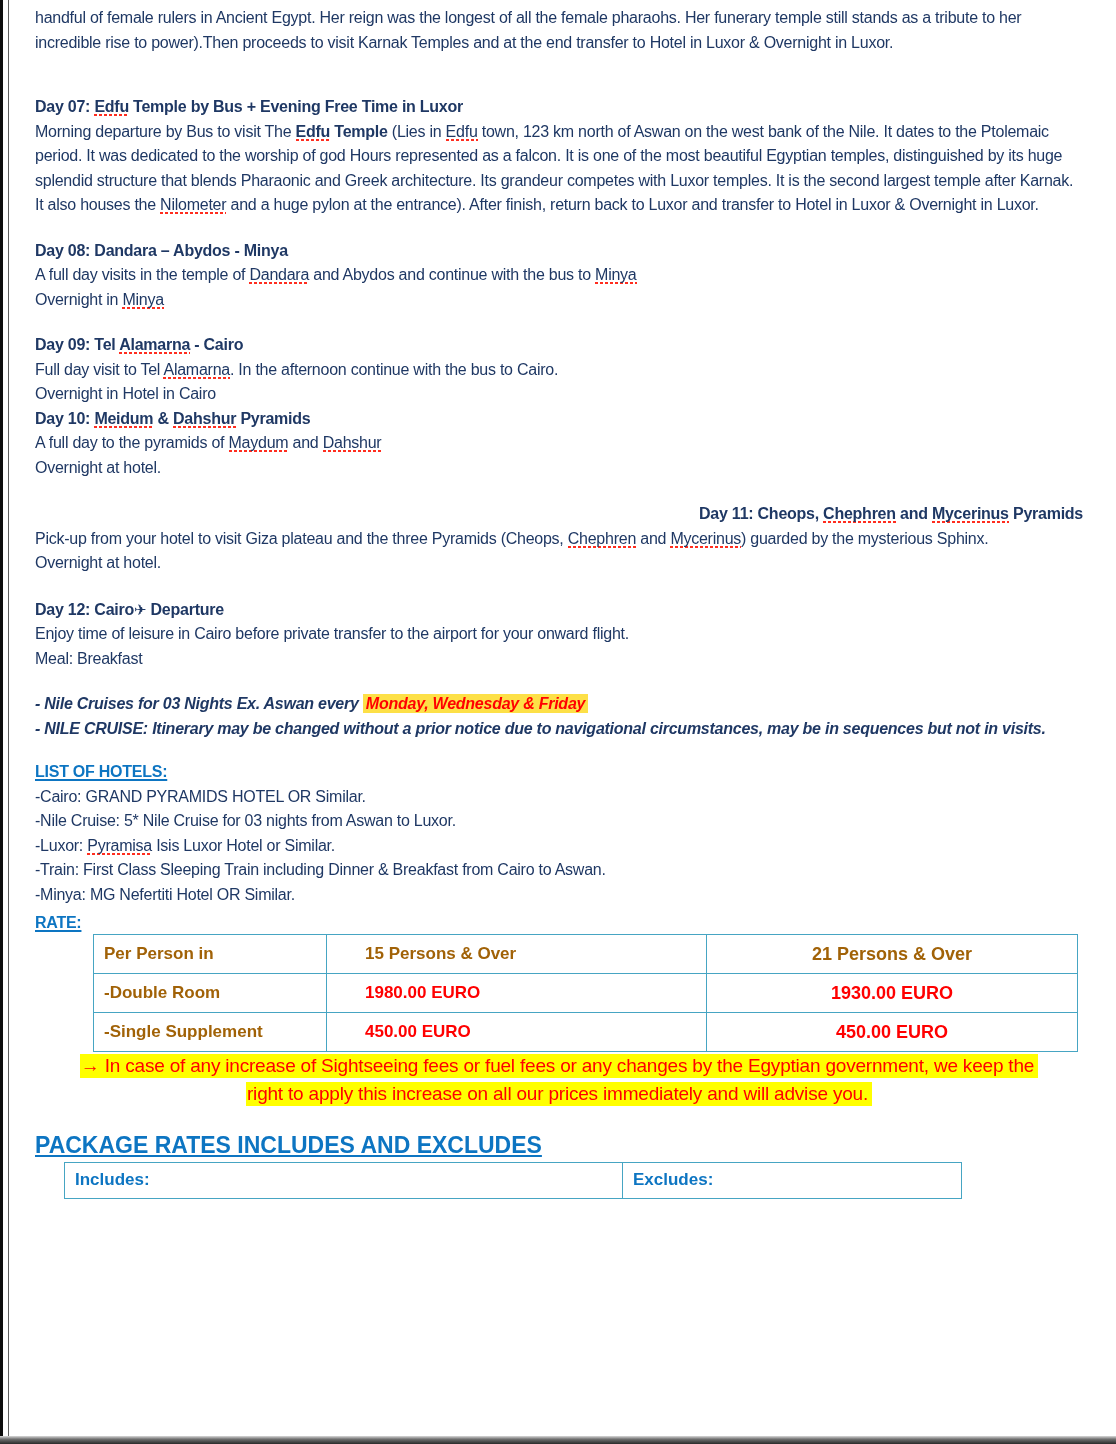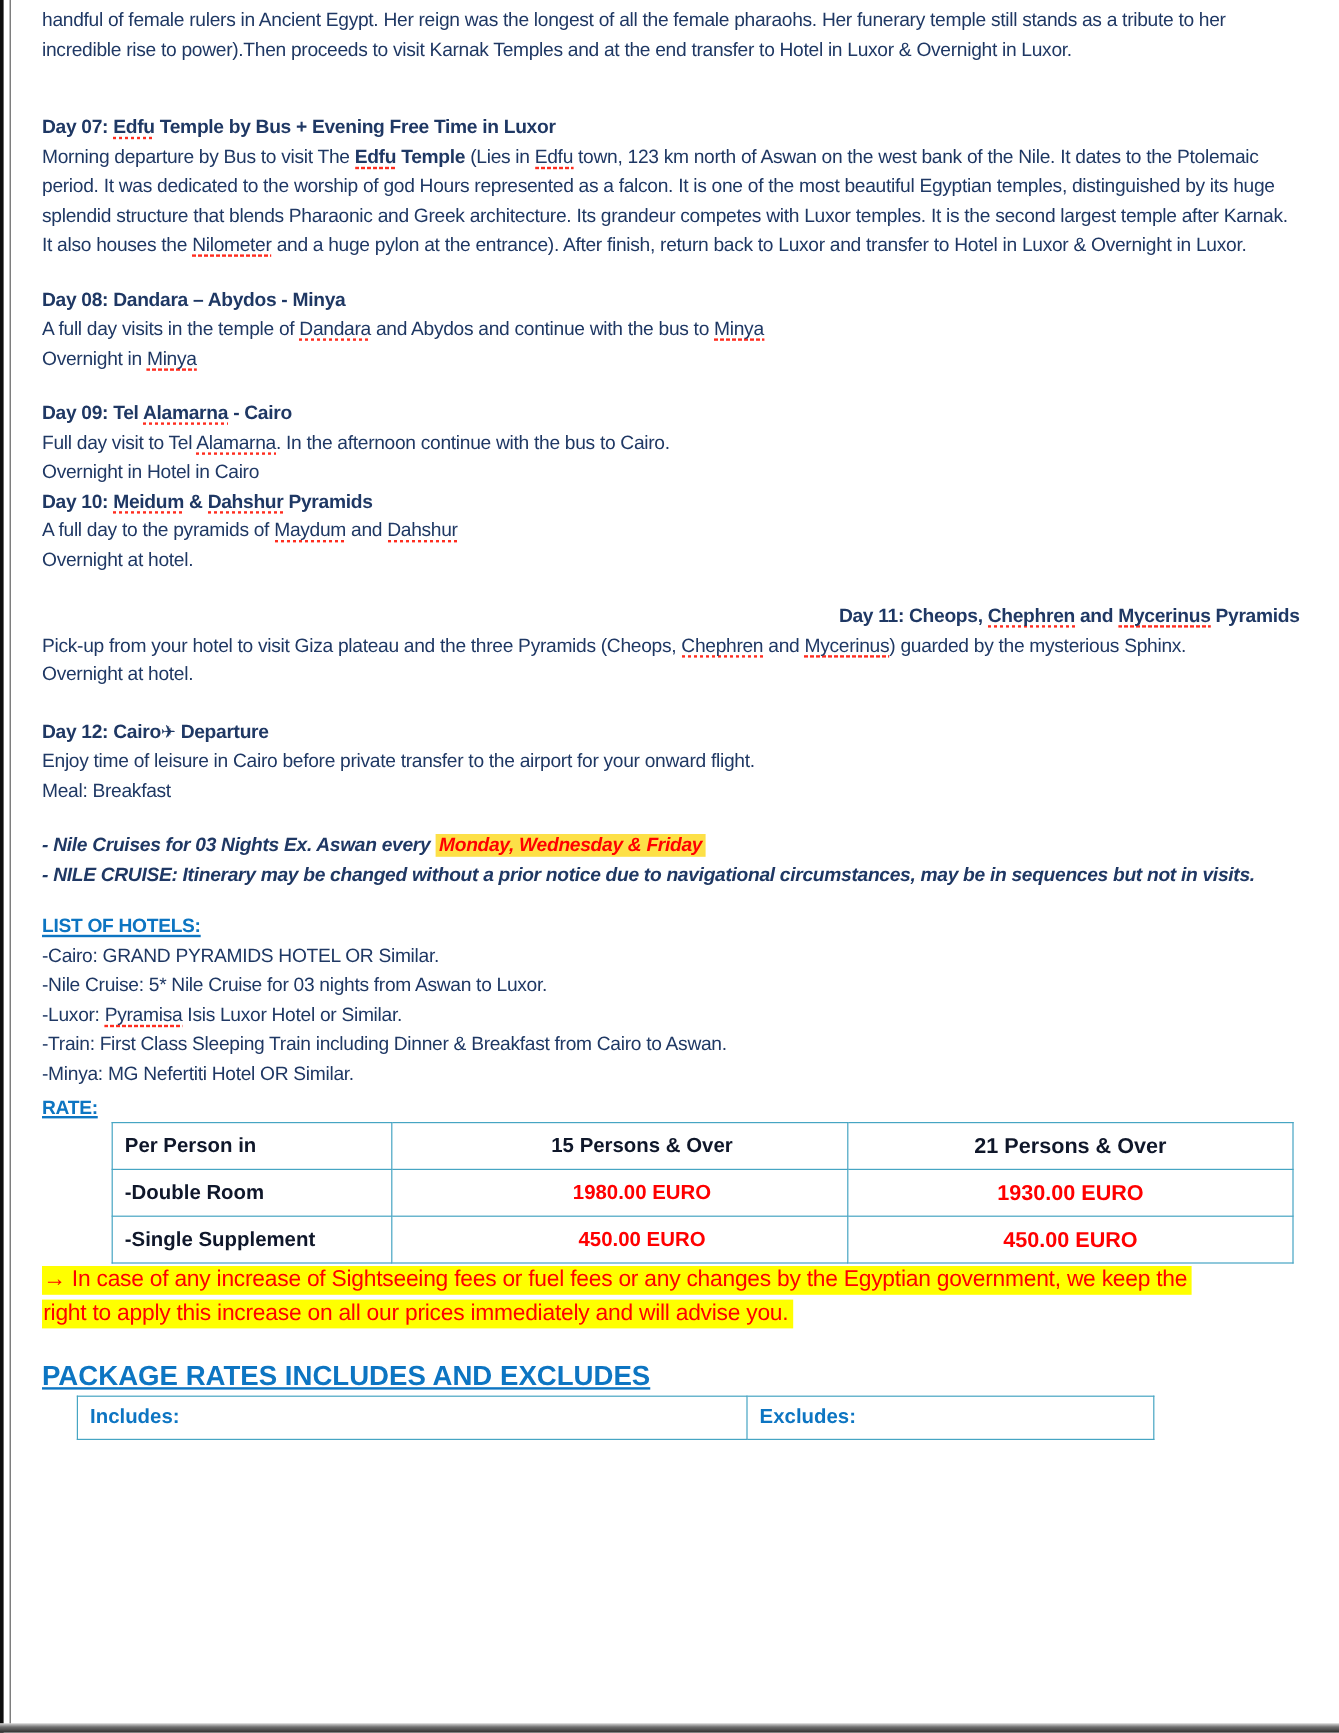--- a/index.html
+++ b/index.html
@@ -28,26 +28,26 @@
   .mt-d10{}
   .mt-d11{margin-top:22px;text-align:right;}
   .mt-d12{margin-top:22px;}
   .notes{margin-top:21px;}
   .hl-red{color:#ff0000;background:#fde047;padding:1px 3px;}
   .blue-h{color:#0d75c2;font-weight:bold;text-decoration:underline;text-decoration-thickness:1.5px;text-underline-offset:2px;}
   .hotels{margin-top:19px;}
   .rate-h{margin-top:6px;line-height:20px;}
   table{border-collapse:collapse;}
   .rate-table{margin:1px 0 0 58px;width:929px;table-layout:fixed;}
-  .rate-table td{border:1.5px solid #46a5c3;height:36px;font-weight:bold;font-size:17px;color:#0f172a;letter-spacing:0;}
+  .rate-table td{border:1.5px solid #46a5c3;height:36px;font-weight:bold;font-size:17px;color:#a16207;letter-spacing:0;}
   .rate-table .c1{width:221px;text-align:left;padding-left:10px;}
-  .rate-table .c2{width:340px;text-align:center;padding-left:38px;}
+  .rate-table .c2{width:340px;padding-left:38px;}
   .rate-table .c3{width:368px;text-align:center;font-size:18px;}
   .rate-table .price{color:#ff0000;}
-  .warn{margin-top:0;font-size:19px;line-height:28px;color:#ff0000;letter-spacing:-0.2px;}
+  .warn{margin-top:0;font-size:19px;line-height:28px;color:#ff0000;letter-spacing:-0.2px;text-align:center;}
   .warn .hl{background:#ffff00;padding:1px 4px 2px 1px;}
   .pkg-h{margin-top:25px;text-align:left;font-size:23px;line-height:25px;letter-spacing:0;}
   .inc-table{margin:4px 0 0 29px;width:898px;table-layout:fixed;}
   .inc-table td{border:1.5px solid #46a5c3;height:33px;vertical-align:middle;
     color:#0d75c2;font-weight:bold;font-size:17px;padding-left:10px;letter-spacing:0;}
   .inc-table .ci1{width:546px;}
   .plane{font-family:"DejaVu Sans",sans-serif;font-size:15px;}
 </style>
 </head>
 <body>

